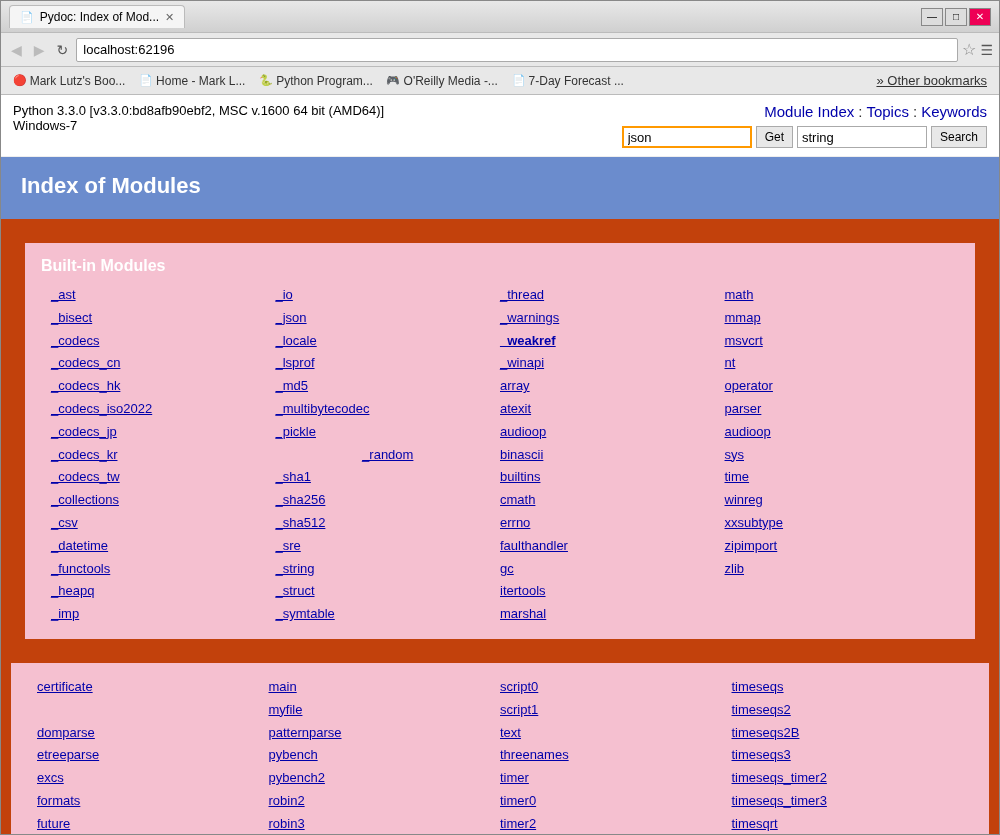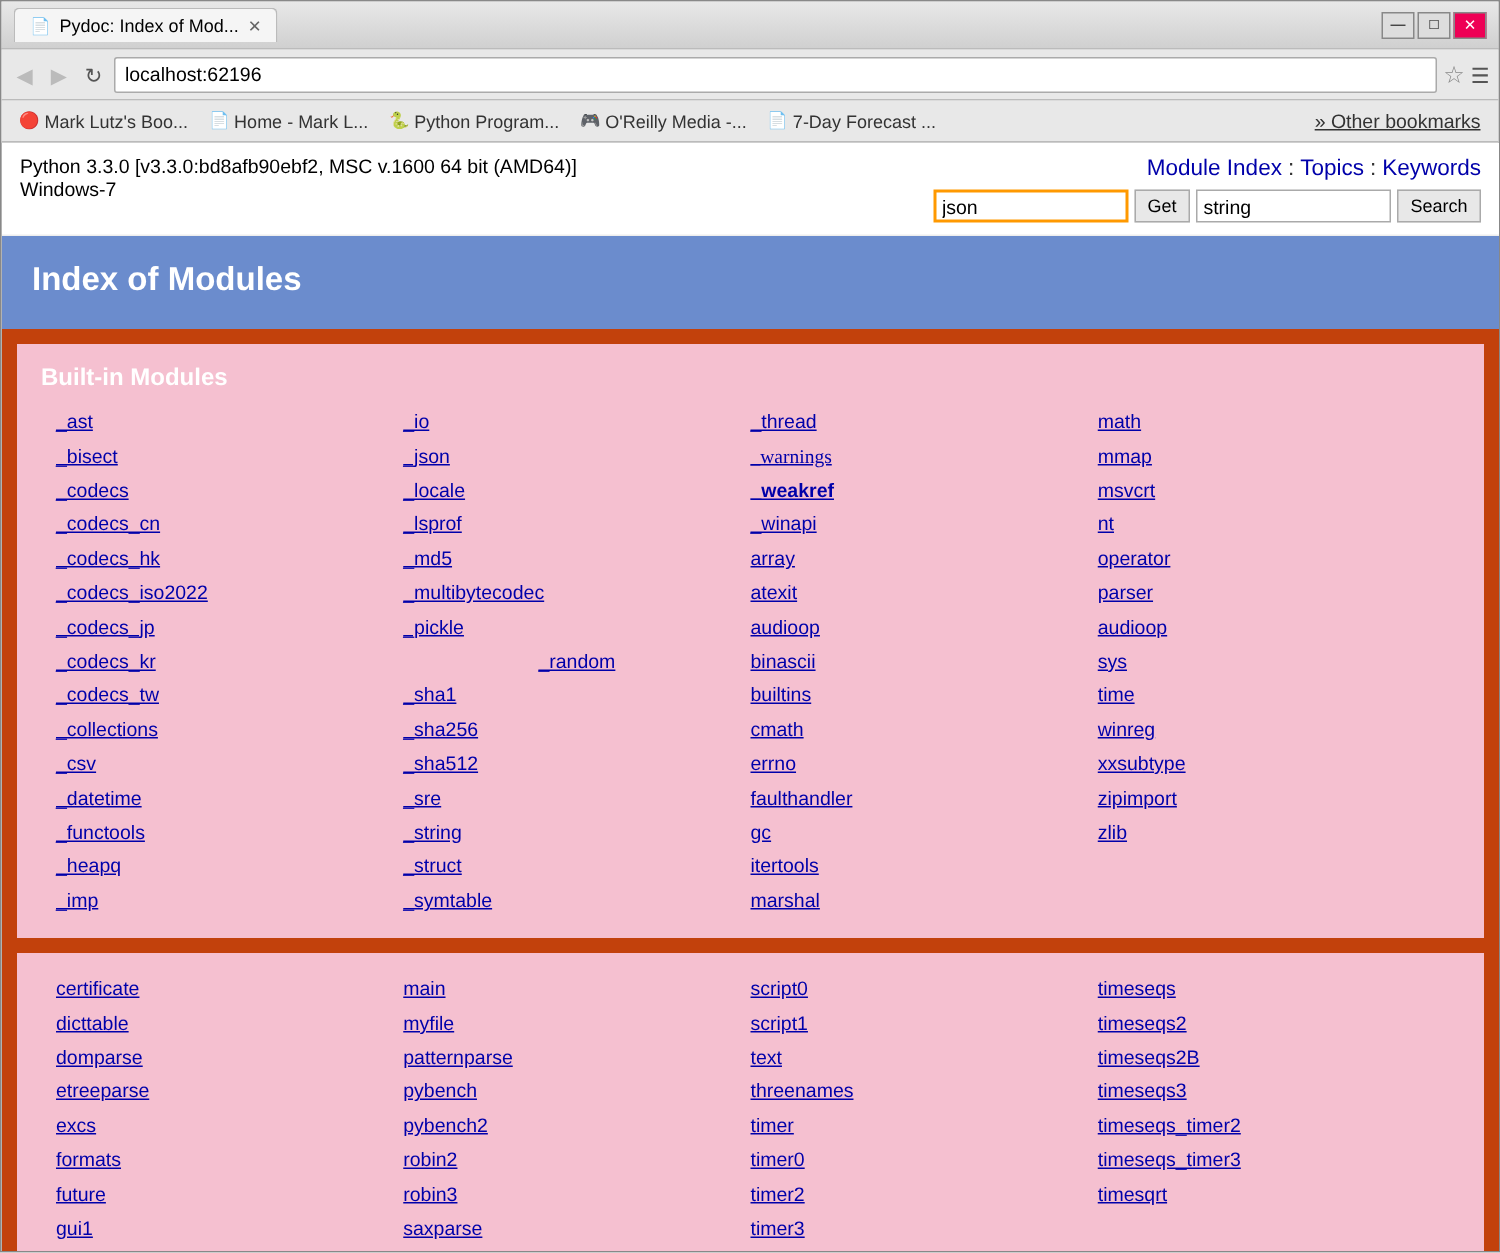--- a/index.html
+++ b/index.html
@@ -40,21 +40,21 @@
     .search-input-left { height: 22px; border: 2px solid #f90; padding: 0 4px; font-size: 13px; width: 130px; }
     .get-btn { height: 22px; padding: 0 8px; font-size: 12px; background: #e8e8e8; border: 1px solid #aaa; cursor: pointer; }
     .search-input-right { height: 22px; border: 1px solid #aaa; padding: 0 4px; font-size: 13px; width: 130px; }
     .search-btn { height: 22px; padding: 0 8px; font-size: 12px; background: #e8e8e8; border: 1px solid #aaa; cursor: pointer; }
 
     
     .blue-banner { background: #6b8ccd; padding: 16px 20px 20px; }
     .blue-banner h1 { color: white; font-size: 22px; font-weight: bold; }
 
     
-    .modules-section { background: #f5c0d0; margin: 10px; padding: 14px 16px; }
+    .modules-section { background: #f5c0d0; margin: 24px; padding: 14px 16px; }
     .section-header { color: white; font-size: 16px; font-weight: bold; margin-bottom: 10px; }
     .modules-grid { display: grid; grid-template-columns: repeat(4, 1fr); gap: 2px 0; padding: 0 10px; }
     .module-link { color: #00a; text-decoration: underline; font-size: 13px; cursor: pointer; line-height: 1.6; display: block; }
 
     
     .user-section { background: #f5c0d0; margin: 10px; padding: 14px 16px; }
 
     
     ::-webkit-scrollbar { width: 16px; }
     ::-webkit-scrollbar-track { background: #f0f0f0; }
@@ -168,21 +168,21 @@
           <a class="module-link" href="#" style="grid-area: 7 / 2;">_pickle</a>
           <a class="module-link" href="#" style="grid-area: 8 / 2; text-align: center;">_random</a>
           <a class="module-link" href="#" style="grid-area: 9 / 2;">_sha1</a>
           <a class="module-link" href="#" style="grid-area: 10 / 2;">_sha256</a>
           <a class="module-link" href="#" style="grid-area: 11 / 2;">_sha512</a>
           <a class="module-link" href="#" style="grid-area: 12 / 2;">_sre</a>
           <a class="module-link" href="#" style="grid-area: 13 / 2;">_string</a>
           <a class="module-link" href="#" style="grid-area: 14 / 2;">_struct</a>
           <a class="module-link" href="#" style="grid-area: 15 / 2;">_symtable</a>
           <a class="module-link" href="#" style="grid-area: 1 / 3;">_thread</a>
-          <a class="module-link" href="#" style="grid-area: 2 / 3; font-family: Liberation Serif, serif;">_warnings</a>
+          <a class="module-link" href="#" style="grid-area: 2 / 3;">_warnings</a>
           <a class="module-link" href="#" style="grid-area: 3 / 3; font-weight: bold;">_weakref</a>
           <a class="module-link" href="#" style="grid-area: 4 / 3;">_winapi</a>
           <a class="module-link" href="#" style="grid-area: 5 / 3;">array</a>
           <a class="module-link" href="#" style="grid-area: 6 / 3;">atexit</a>
           <a class="module-link" href="#" style="grid-area: 7 / 3;">audioop</a>
           <a class="module-link" href="#" style="grid-area: 8 / 3;">binascii</a>
           <a class="module-link" href="#" style="grid-area: 9 / 3;">builtins</a>
           <a class="module-link" href="#" style="grid-area: 10 / 3;">cmath</a>
           <a class="module-link" href="#" style="grid-area: 11 / 3;">errno</a>
           <a class="module-link" href="#" style="grid-area: 12 / 3;">faulthandler</a>
@@ -201,21 +201,20 @@
           <a class="module-link" href="#" style="grid-area: 10 / 4;">winreg</a>
           <a class="module-link" href="#" style="grid-area: 11 / 4;">xxsubtype</a>
           <a class="module-link" href="#" style="grid-area: 12 / 4;">zipimport</a>
           <a class="module-link" href="#" style="grid-area: 13 / 4;">zlib</a>
         </div>
     </div>
 
     <div class="user-section">
       <div class="modules-grid" id="user-grid">
       <a class="module-link" href="#" style="grid-area: 1 / 1;">certificate</a>
-          <a class="module-link" href="#" style="grid-area: 2 / 1;">dicttable</a>
           <a class="module-link" href="#" style="grid-area: 3 / 1;">domparse</a>
           <a class="module-link" href="#" style="grid-area: 4 / 1;">etreeparse</a>
           <a class="module-link" href="#" style="grid-area: 5 / 1;">excs</a>
           <a class="module-link" href="#" style="grid-area: 6 / 1;">formats</a>
           <a class="module-link" href="#" style="grid-area: 7 / 1;">future</a>
           <a class="module-link" href="#" style="grid-area: 8 / 1;">gui1</a>
           <a class="module-link" href="#" style="grid-area: 1 / 2;">main</a>
           <a class="module-link" href="#" style="grid-area: 3 / 2;">patternparse</a>
           <a class="module-link" href="#" style="grid-area: 2 / 2;">myfile</a>
           <a class="module-link" href="#" style="grid-area: 4 / 2;">pybench</a>

